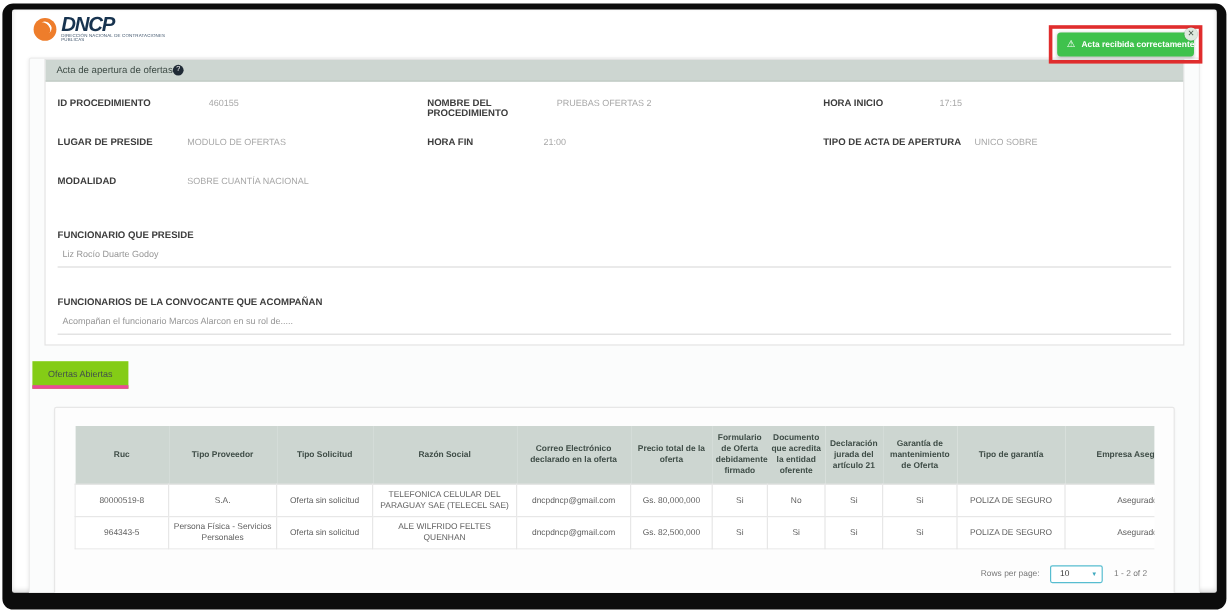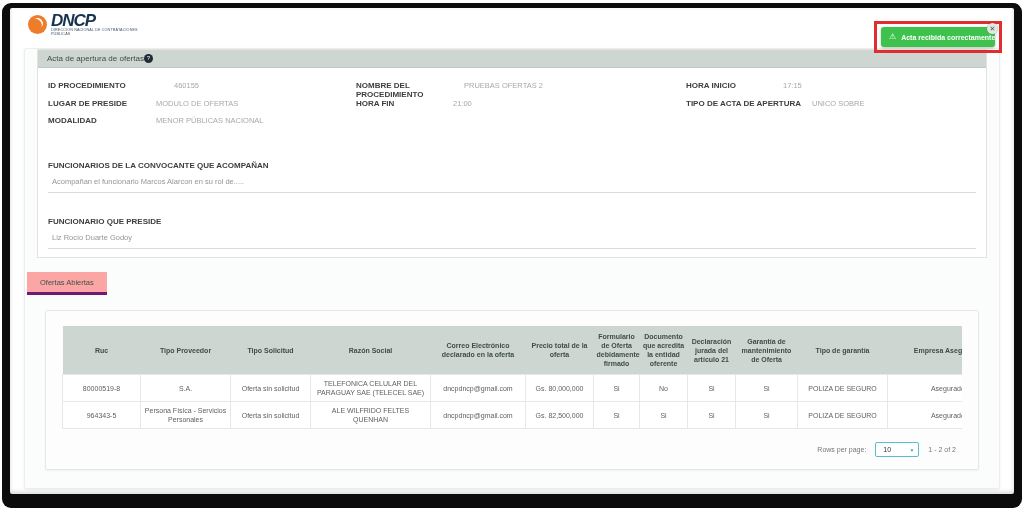--- a/index.html
+++ b/index.html
@@ -25,34 +25,34 @@
 
   
   .outer { margin:0 14px; background:#fbfcfc; border:1px solid #ededed; border-radius:2px; box-shadow:0 1px 3px rgba(0,0,0,.07); padding-bottom:18px; min-height:414px; }
 
   
   .acta-panel { margin:0 12px; background:#fff; border:1px solid #e3e3e3; }
   .acta-header { background:#cdd6d1; height:18px; display:flex; align-items:center; justify-content:flex-start; padding:0 9px; border-bottom:1px solid #c0cac4; }
   .acta-title { font-size:8px; color:#3e4c46; }
   .help-icon { width:9px; height:9px; border-radius:50%; background:#202b36; color:#fff; font-size:6px; line-height:9px; text-align:center; cursor:pointer; }
 
-  .form-grid { display:grid; grid-template-columns:308px 330px 1fr; padding:13px 10px 4px 10px; }
+  .form-grid { display:grid; grid-template-columns:308px 330px 1fr; padding:13px 10px 4px 10px; row-gap:15px; }
   .fcell { display:flex; align-items:baseline; min-height:17px; }
   .flabel { font-size:8px; font-weight:bold; color:#3d3d3d; flex:0 0 auto; }
   .c1 .flabel { width:126px; } .c2 .flabel { width:108px; } .c3 .flabel { width:97px; }
   .fvalue { font-size:7.5px; color:#a8a8a8; }
 
   .sec { padding:0 10px; }
   .sec-label { font-size:8px; font-weight:bold; color:#3d3d3d; margin-top:24px; }
   .sec-value { font-size:7.5px; color:#969696; margin-top:7px; padding:0 0 6px 4px; border-bottom:1px solid #dcdcdc; }
   .sec:last-of-type .sec-value { margin-bottom:8px; }
 
   
   .tab-row { margin:13px 0 0 2px; }
-  .tab { display:inline-block; background:#fca5a5; color:#42504a; font-size:7.5px; padding:6px 13px 5px 13px; border-bottom:3px solid #701a75; cursor:pointer; }
+  .tab { display:inline-block; background:#84cc16; color:#42504a; font-size:7.5px; padding:6px 13px 5px 13px; border-bottom:3px solid #ec4899; cursor:pointer; }
 
   
   .table-card { margin:15px 20px 0 20px; background:#fdfdfd; border:1px solid #e7e7e7; border-radius:2px; padding:15px 16px 12px 16px; box-shadow:0 1px 2px rgba(0,0,0,.05); }
   .table-clip { overflow:hidden; width:100%; }
   table { width:952px; table-layout:fixed; border-collapse:collapse; }
   th { background:#cdd6d1; color:#3f4d47; font-size:7px; font-weight:bold; padding:6px 3px; text-align:center; vertical-align:middle; line-height:9px; }
   td { font-size:7px; color:#5f5f5f; text-align:center; padding:4px 3px; border:1px solid #e7e7e7; background:#fff; line-height:9px; }
   tr.data-row { height:23px; }
 
   
@@ -114,33 +114,33 @@
           <div class="fcell c3">
             <span class="flabel">HORA FIN</span>
             <span class="fvalue">21:00</span>
           </div>
           <div class="fcell c1">
             <span class="flabel">TIPO DE ACTA DE APERTURA</span>
             <span class="fvalue">UNICO SOBRE</span>
           </div>
           <div class="fcell c2">
             <span class="flabel">MODALIDAD</span>
-            <span class="fvalue">MENOR PÚBLICAS NACIONAL</span>
+            <span class="fvalue">SOBRE CUANTÍA NACIONAL</span>
           </div>
           <div class="fcell c3"></div>
+        </div>
+
+        <div class="sec">
+          <div class="sec-label">FUNCIONARIO QUE PRESIDE</div>
+          <div class="sec-value">Liz Rocío Duarte Godoy</div>
         </div>
 
         <div class="sec">
           <div class="sec-label">FUNCIONARIOS DE LA CONVOCANTE QUE ACOMPAÑAN</div>
           <div class="sec-value">Acompañan el funcionario Marcos Alarcon en su rol de.....</div>
-        </div>
-
-        <div class="sec">
-          <div class="sec-label">FUNCIONARIO QUE PRESIDE</div>
-          <div class="sec-value">Liz Rocío Duarte Godoy</div>
         </div>
       </div>
 
       <div class="tab-row">
         <span class="tab">Ofertas Abiertas</span>
       </div>
 
       <div class="table-card">
         <div class="table-clip">
           <table>

